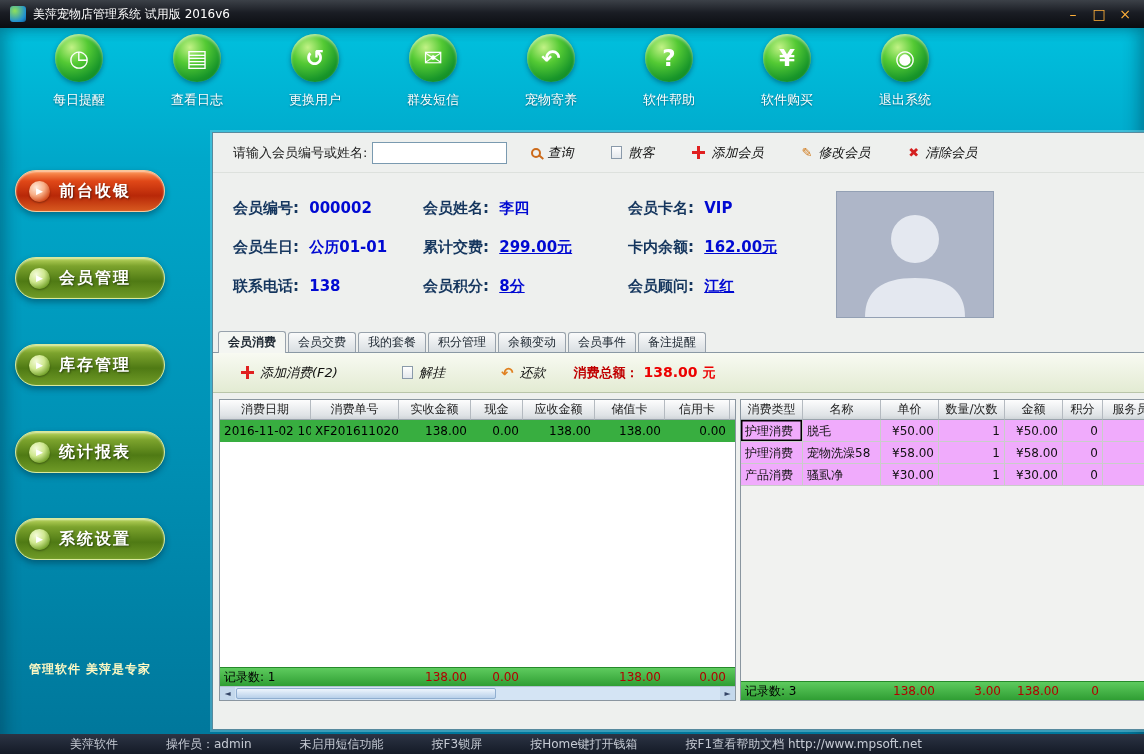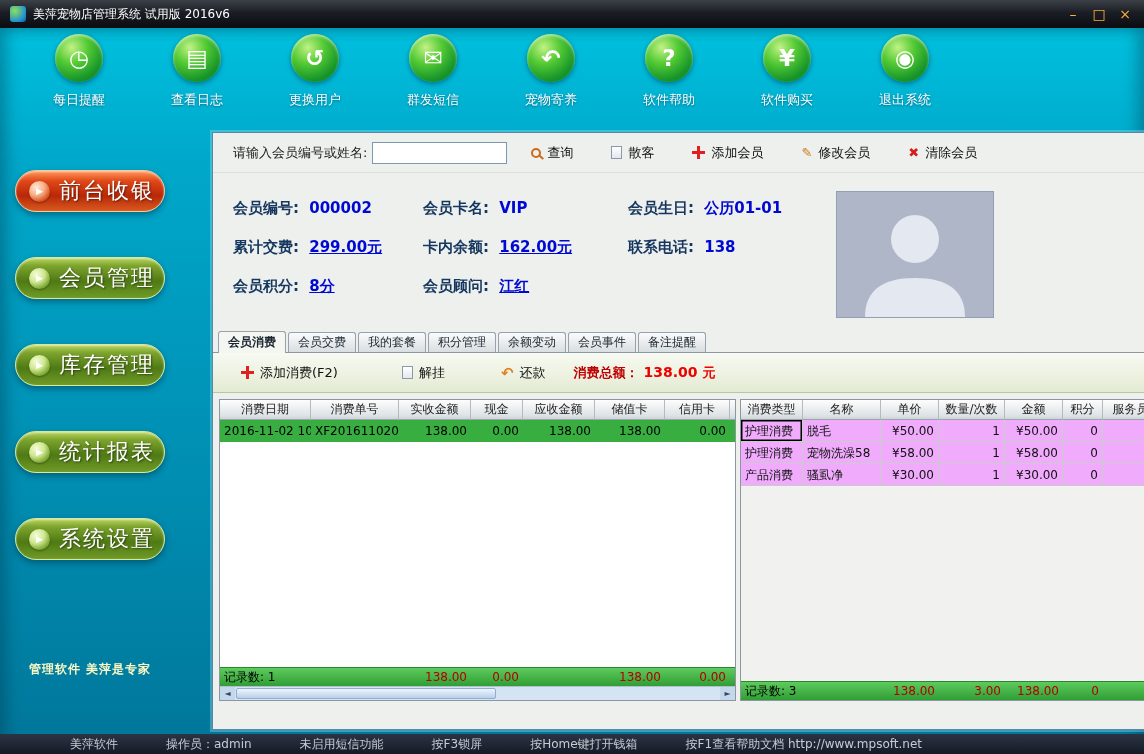--- a/index.html
+++ b/index.html
@@ -37,39 +37,39 @@
     background:linear-gradient(180deg,#b9d55c 0%,#7ca32d 20%,#4f7a14 58%,#709b27 100%);
     border:1px solid #d9e99b; box-shadow:0 3px 6px rgba(0,40,60,.45), inset 0 1px 2px rgba(255,255,255,.55); }
   .side-btn.first { margin-top:38px; }
   .side-btn.active { background:linear-gradient(180deg,#ff9a5a 0%,#e04818 25%,#b82808 62%,#d85a20 100%);
     border-color:#f8c89a; }
   .orb { width:21px; height:21px; border-radius:50%; flex-shrink:0;
     background:radial-gradient(circle at 35% 30%,#f4fbd8,#cfe890 40%,#6a9a20 80%);
     color:#fff; font-size:9px; display:flex; align-items:center; justify-content:center;
     box-shadow:0 1px 2px rgba(0,0,0,.35); }
   .side-btn.active .orb { background:radial-gradient(circle at 35% 30%,#ffe8d8,#f8b088 40%,#d04010 80%); }
-  .side-label { color:#fff; font-size:22px; font-weight:normal; letter-spacing:2px;
+  .side-label { color:#fff; font-size:16px; font-weight:bold; letter-spacing:2px;
     text-shadow:1px 1px 2px rgba(0,0,0,.5); }
   .logo-block { position:absolute; bottom:56px; width:100%; text-align:center; }
   .logo { font-size:21px; font-weight:bold; font-style:italic; color:#1a2230; letter-spacing:1px; }
   .slogan { font-size:12px; font-weight:bold; color:#fef9c3; margin-top:8px; letter-spacing:1px; }
 
   
   .main-panel { position:absolute; top:132px; left:180px; width:957px; height:598px;
     background:#eef0ee; border:1px solid #578a9e; box-shadow:0 0 0 2px rgba(170,225,240,.35);
     display:flex; flex-direction:column; z-index:3;margin-left:32px; }
 
   
   .search-row { height:40px; flex-shrink:0; display:flex; align-items:center; padding-left:20px;
     border-bottom:1px solid #dde1dd; }
   .search-label { font-size:13px; color:#1a1a1a; margin-right:5px; }
   .search-input { width:135px; height:22px; border:1px solid #7a9ab0; background:#fff;
     font-size:13px; padding:0 4px; font-family:inherit; }
   button { background:none; border:none; cursor:pointer; display:flex; align-items:center; gap:6px;
-    font-family:inherit; font-size:13px; color:#101010; padding:0; }
+    font-family:inherit; font-size:13px; color:#101010; padding:0;font-style:italic; }
   .search-row button { margin-left:38px; }
   .search-row button.qbtn { margin-left:24px; }
 
   
   .ic-magnifier { width:10px; height:10px; border:2px solid #cc6a1a; border-radius:50%;
     position:relative; display:inline-block; }
   .ic-magnifier::after { content:""; position:absolute; width:6px; height:2px; background:#cc6a1a;
     right:-5px; bottom:-2px; transform:rotate(40deg); }
   .ic-plus { position:relative; width:13px; height:13px; display:inline-block; flex-shrink:0; }
   .ic-plus::before { content:""; position:absolute; left:0; top:5px; width:13px; height:3px; background:#e02020; }
@@ -275,20 +275,24 @@
       </button>
     </div>
 
     <div class="member-block">
       <div class="mi-grid">
         <div>
           <span class="mi-label">会员编号:</span>
           <span class="mi-value">000002</span>
         </div>
         <div>
+          <span class="mi-label">会员姓名:</span>
+          <span class="mi-value">李四</span>
+        </div>
+        <div>
           <span class="mi-label">会员卡名:</span>
           <span class="mi-value">VIP</span>
         </div>
         <div>
           <span class="mi-label">会员生日:</span>
           <span class="mi-value">公历01-01</span>
         </div>
         <div>
           <span class="mi-label">累计交费:</span>
           <span class="mi-value link">299.00元</span>

